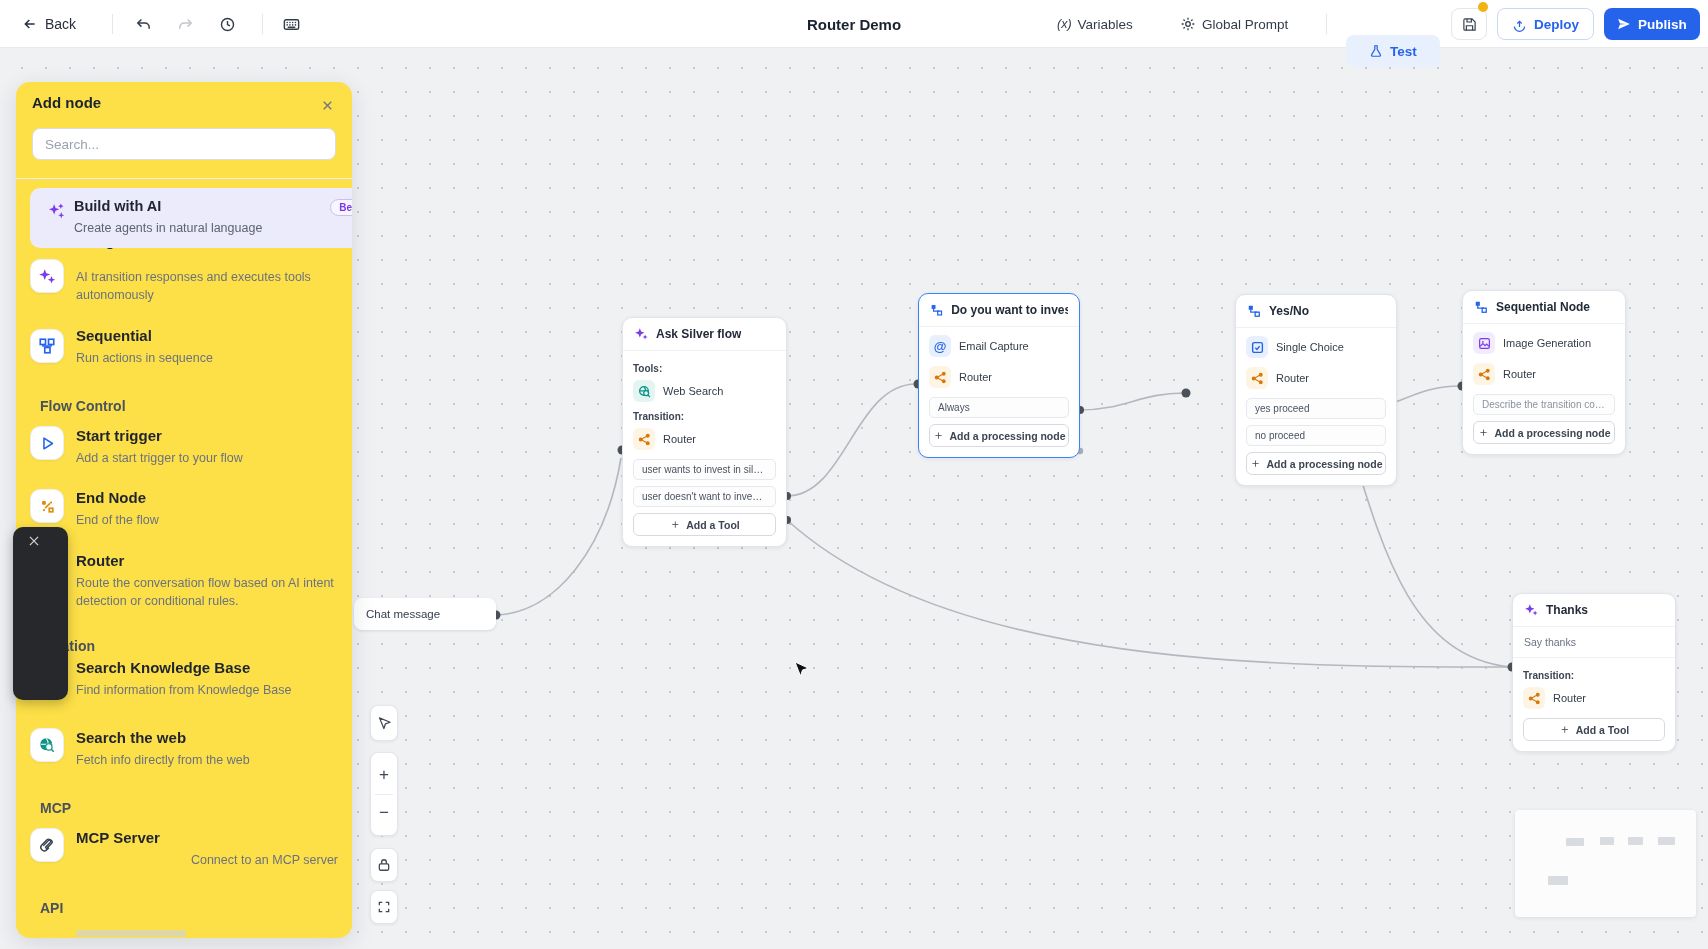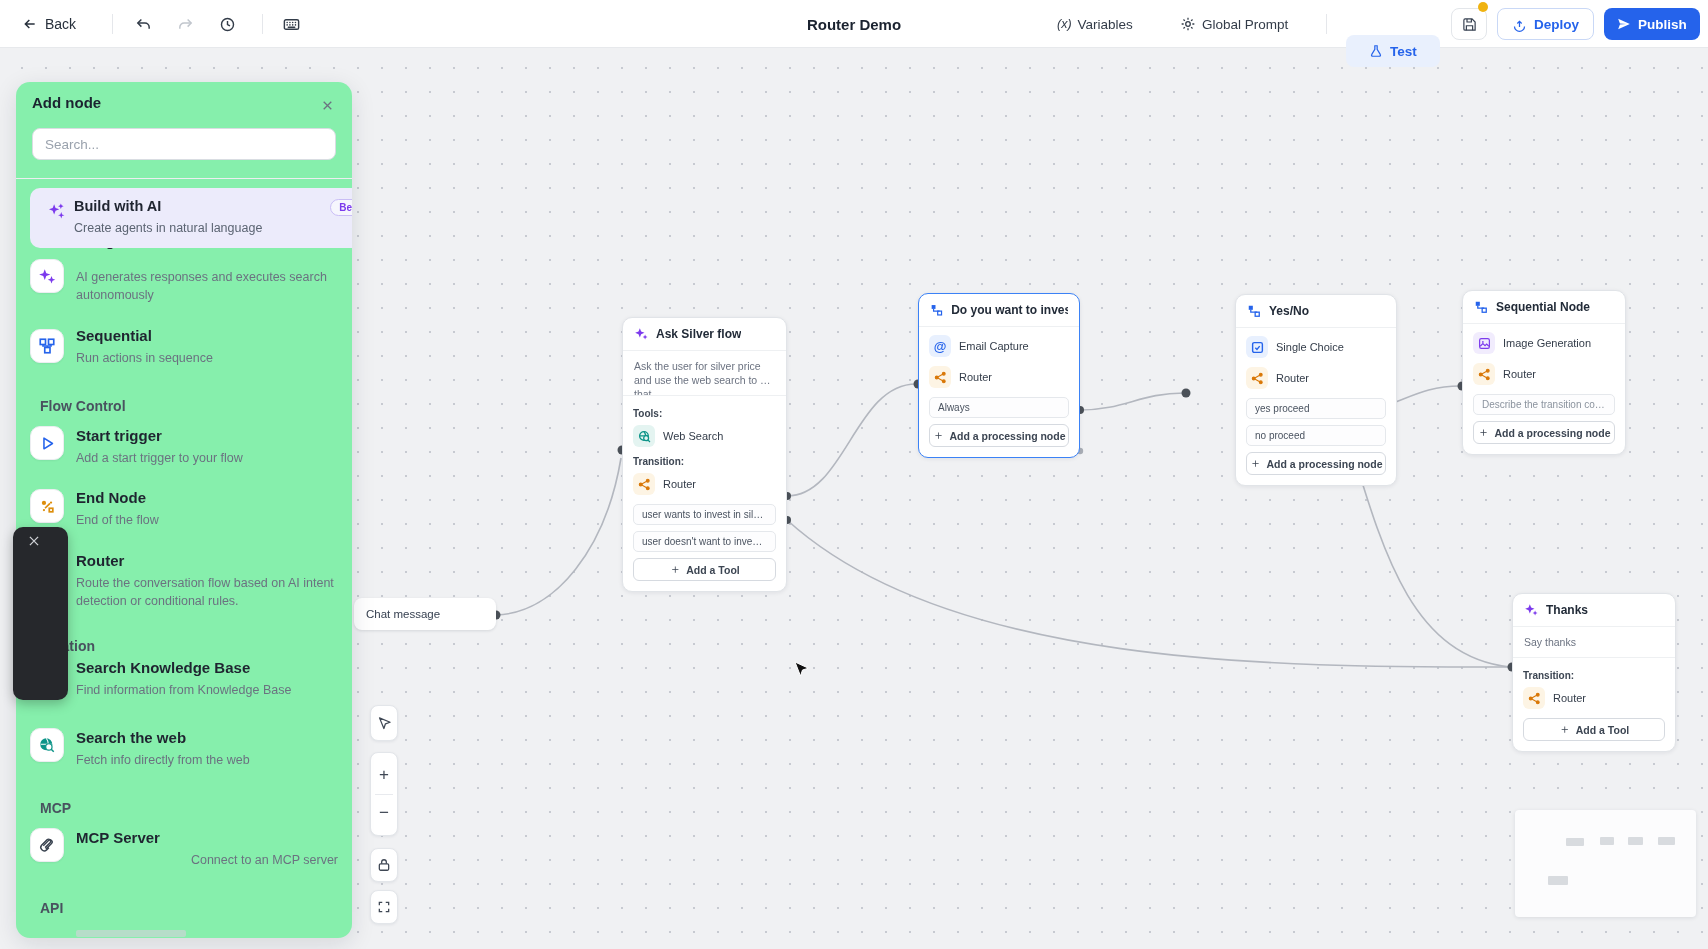--- a/index.html
+++ b/index.html
@@ -52,21 +52,21 @@
   #ctl-zoom .zbtn { width:100%; height:38px; display:flex; align-items:center; justify-content:center; font-size:17px; color:#3f4754; cursor:pointer; }
   #ctl-zoom .zdiv { width:18px; height:1px; background:#e8eaee; }
   #ctl-lock { top:800px; height:34px; }
   #ctl-expand { top:842px; height:34px; }
 
   
   #minimap { position:absolute; left:1515px; top:762px; width:181px; height:107px; background:#fcfcfd; border-radius:4px; box-shadow:0 1px 4px rgba(20,30,50,.10); }
   .mm-bar { position:absolute; background:#d8dbdf; border-radius:1px; }
 
   
-  #panel { position:absolute; left:16px; top:82px; width:336px; height:856px; background:#86efac; border-radius:14px; box-shadow:0 6px 24px rgba(20,30,50,.12); z-index:60; overflow:hidden; }
+  #panel { position:absolute; left:16px; top:82px; width:336px; height:856px; background:#fde047; border-radius:14px; box-shadow:0 6px 24px rgba(20,30,50,.12); z-index:60; overflow:hidden; }
   #panel-title { position:absolute; left:16px; top:12px; font-size:15px; font-weight:700; color:#1b2330; }
   #panel-close { position:absolute; right:12px; top:10px; width:26px; height:26px; display:flex; align-items:center; justify-content:center; color:#6b7280; font-size:14px; cursor:pointer; }
   #panel-search { position:absolute; left:16px; top:46px; width:304px; height:32px; border:1px solid #d9dde2; border-radius:8px; font-size:13.5px; padding:0 12px; color:#1b2330; outline:none; font-family:"Liberation Sans",sans-serif; }
   #panel-search::placeholder { color:#9aa2ad; }
   #panel-divider { position:absolute; left:0; top:96px; width:336px; height:1px; background:#eceef1; }
   #build-card { position:absolute; left:14px; top:106px; width:352px; height:60px; background:#ecebfb; border-radius:10px; cursor:pointer; z-index:3; }
   #build-title { position:absolute; left:44px; top:10px; font-size:14.5px; font-weight:700; color:#1f2430; }
   #build-desc { position:absolute; left:44px; top:33px; font-size:12.5px; color:#5b6472; }
   #build-badge { position:absolute; right:12px; top:11px; border:1px solid #c9bdf5; color:#7c3aed; font-size:10px; font-weight:600; padding:2px 8px; border-radius:10px; background:rgba(255,255,255,.55); }
   #build-spark { position:absolute; left:17px; top:13px; }
@@ -126,21 +126,20 @@
   </div>
 
   <div class="node" style="left:622px; top:269px; width:165px;">
     <div class="node-header">
       <svg width="14" height="14" viewBox="0 0 24 24">
           <path d="M10 2l2.2 5.6L18 10l-5.8 2.4L10 18l-2.2-5.6L2 10l5.8-2.4z" fill="#7c3aed"></path>
           <path d="M19 13l1.2 3 3 1.2-3 1.2-1.2 3-1.2-3-3-1.2 3-1.2z" fill="#7c3aed"></path>
         </svg>
       <span class="node-title">Ask Silver flow</span>
     </div>
-    <div class="node-desc">Ask the user for silver price and use the web search to get that...</div>
     <div class="node-body">
       <div class="mini-label">Tools:</div>
       <div class="chip">
         <span class="chip-icon" style="background:#e4f4f1;">
           <svg width="13" height="13" viewBox="0 0 24 24" fill="none" stroke="#0d9488" stroke-width="2.4">
               <circle cx="11" cy="11" r="8"></circle>
               <path d="M3.5 11h15M11 3a13 13 0 010 16"></path>
               <circle cx="15" cy="15" r="4.5" fill="#e4f4f1"></circle>
               <path d="M18.3 18.3L22 22"></path>
             </svg>
@@ -445,21 +444,21 @@
   <div id="panel-divider"></div>
 
   <div class="p-item">
     <div id="ai-agent-title-clip"><span class="p-title" style="position:static;">AI Agent</span></div>
     <div class="p-icon" style="top:177px;">
       <svg width="18" height="18" viewBox="0 0 24 24">
           <path d="M9 3l2 5.2L16.5 10 11 12l-2 5.2L7 12 1.5 10 7 8.2z" fill="#7c3aed"></path>
           <path d="M18 12l1.4 3.6L23 17l-3.6 1.4L18 22l-1.4-3.6L13 17l3.6-1.4z" fill="#7c3aed"></path>
         </svg>
     </div>
-    <div class="p-desc" style="top:186px;">AI generates responses and executes search autonomously</div>
+    <div class="p-desc" style="top:186px;">AI transition responses and executes tools autonomously</div>
   </div>
 
   <div id="build-card">
     <span id="build-spark">
       <svg width="19" height="19" viewBox="0 0 24 24">
           <path d="M9 4l1.8 4.7L15.5 10.5 10.8 12.3 9 17l-1.8-4.7L2.5 10.5 7.2 8.7z" fill="#7c3aed"></path>
           <path d="M17.5 3l1 2.5 2.5 1-2.5 1-1 2.5-1-2.5-2.5-1 2.5-1z" fill="#7c3aed"></path>
           <path d="M18 14l1.1 2.9 2.9 1.1-2.9 1.1L18 22l-1.1-2.9L14 18l2.9-1.1z" fill="#7c3aed"></path>
         </svg>
     </span>

